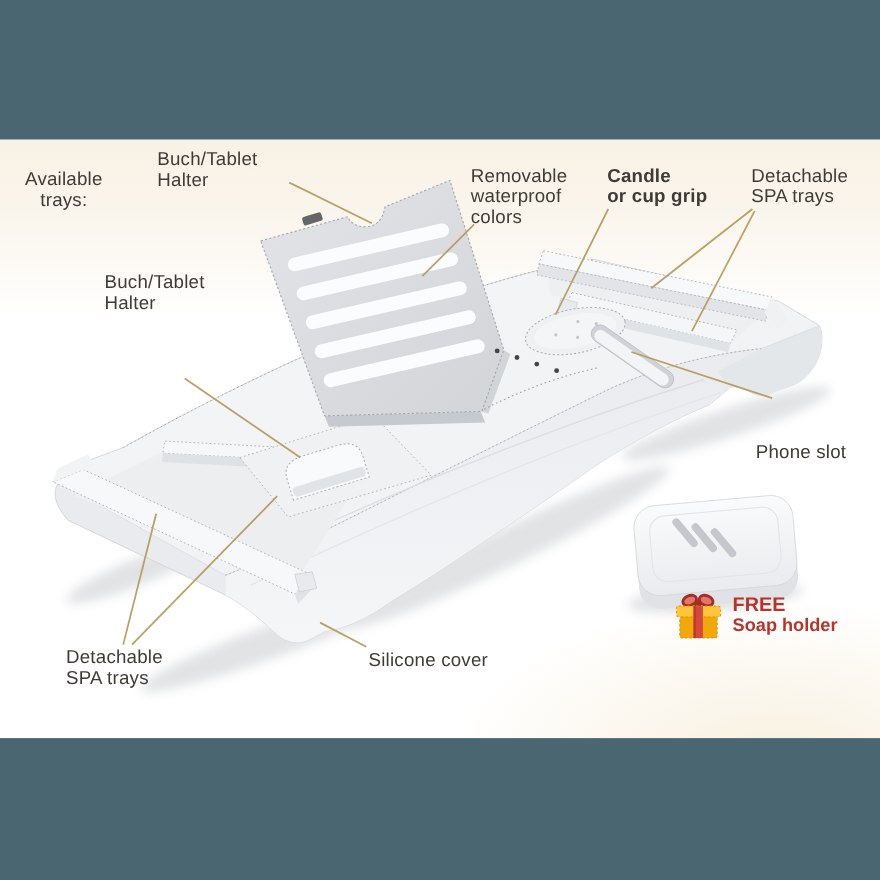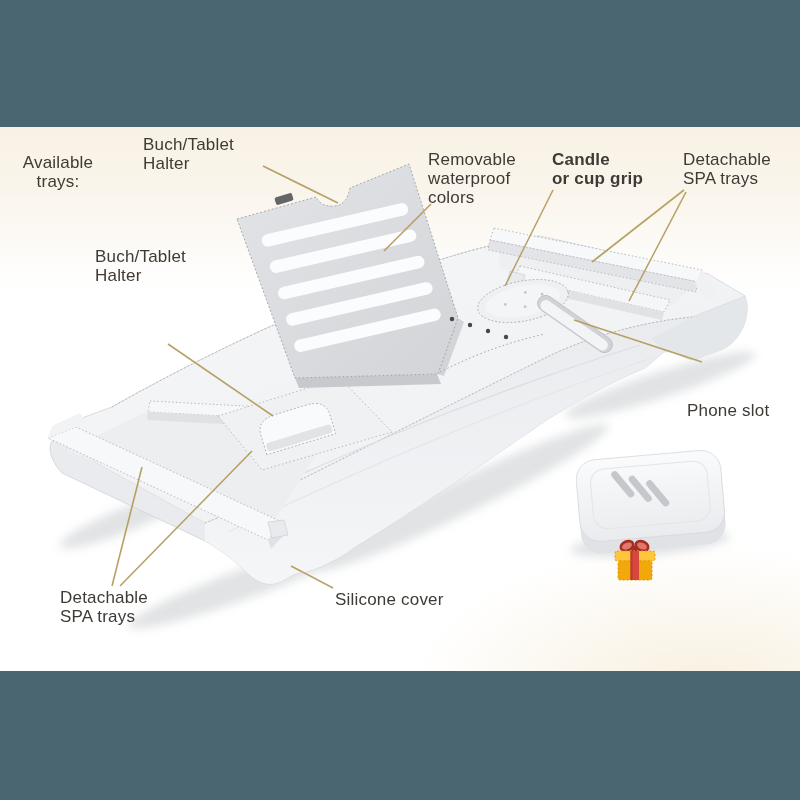--- a/index.html
+++ b/index.html
@@ -247,15 +247,19 @@
     <g stroke="#a62d24" stroke-width="2.6" fill="#e2766a">
       <ellipse cx="15" cy="10" rx="6.5" ry="4.5" transform="rotate(-22 15 10)"></ellipse>
       <ellipse cx="30" cy="10" rx="6.5" ry="4.5" transform="rotate(22 30 10)"></ellipse>
     </g>
     <circle cx="22.5" cy="13" r="3.4" fill="#a62d24"></circle>
     <rect x="3" y="15" width="40" height="10" rx="2" fill="#ffc63d" stroke="#e09c06" stroke-width="1" stroke-dasharray="2 2"></rect>
     <rect x="6" y="25" width="34" height="19" rx="2" fill="#f2a70b" stroke="#d99a07" stroke-width="1" stroke-dasharray="2 2"></rect>
     <rect x="18.5" y="15" width="8.5" height="29" fill="#d6473c"></rect>
     <rect x="18.5" y="15" width="2" height="29" fill="#b93a30"></rect>
   </svg>
+  <div class="freebox">
+    <span class="l1">FREE</span>
+    <span class="l2">Soap holder</span>
+  </div>
 
   <div class="bar bottom"></div>
 </div>
 
 </body></html>

